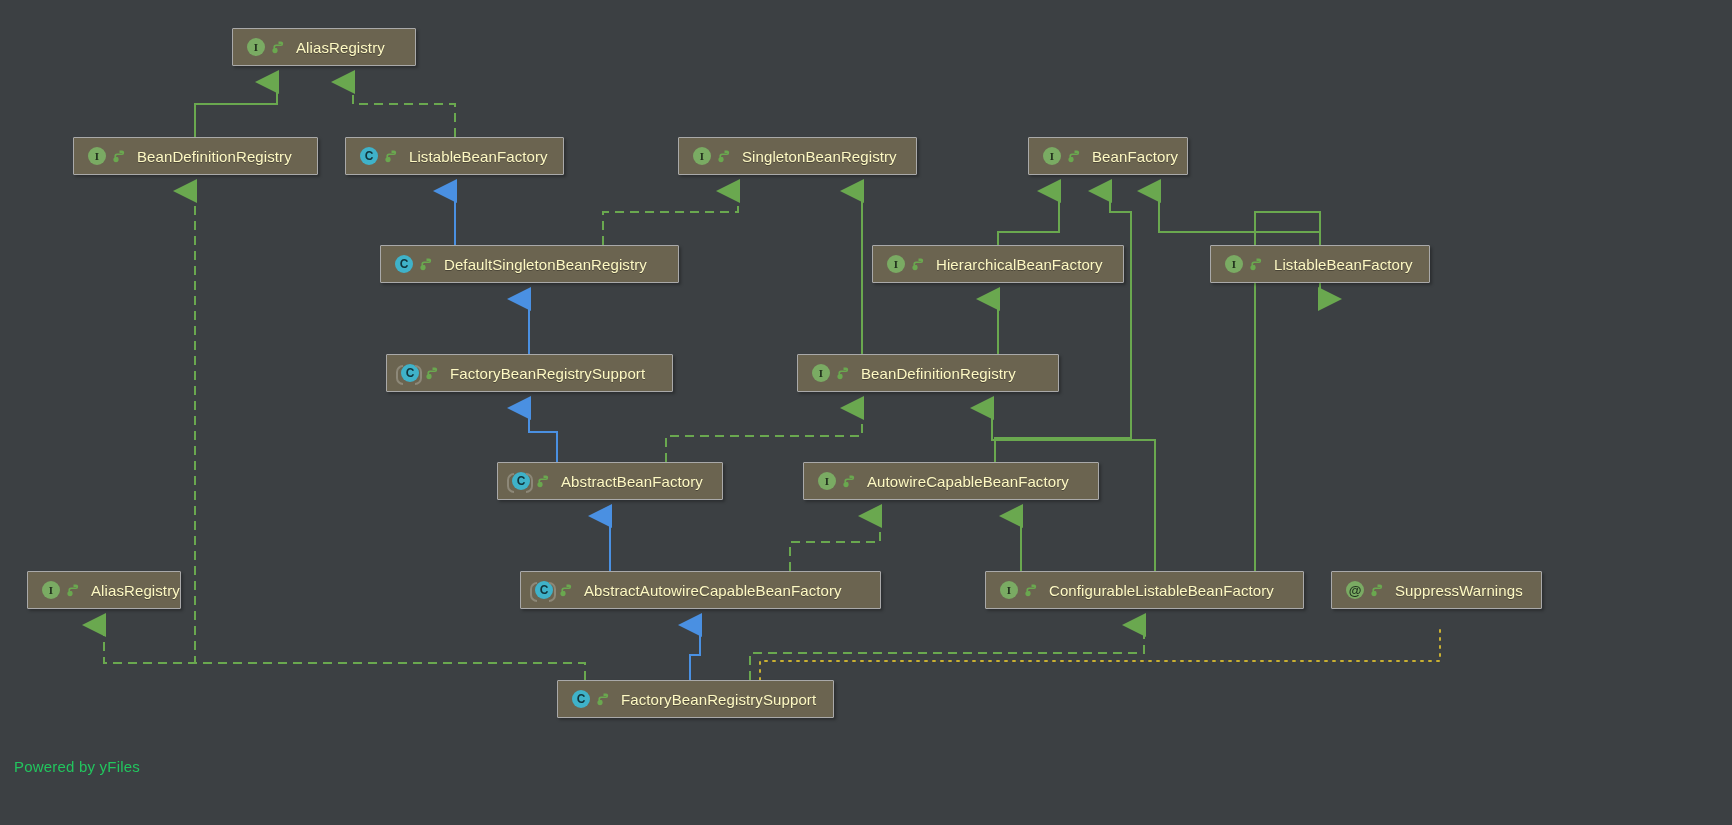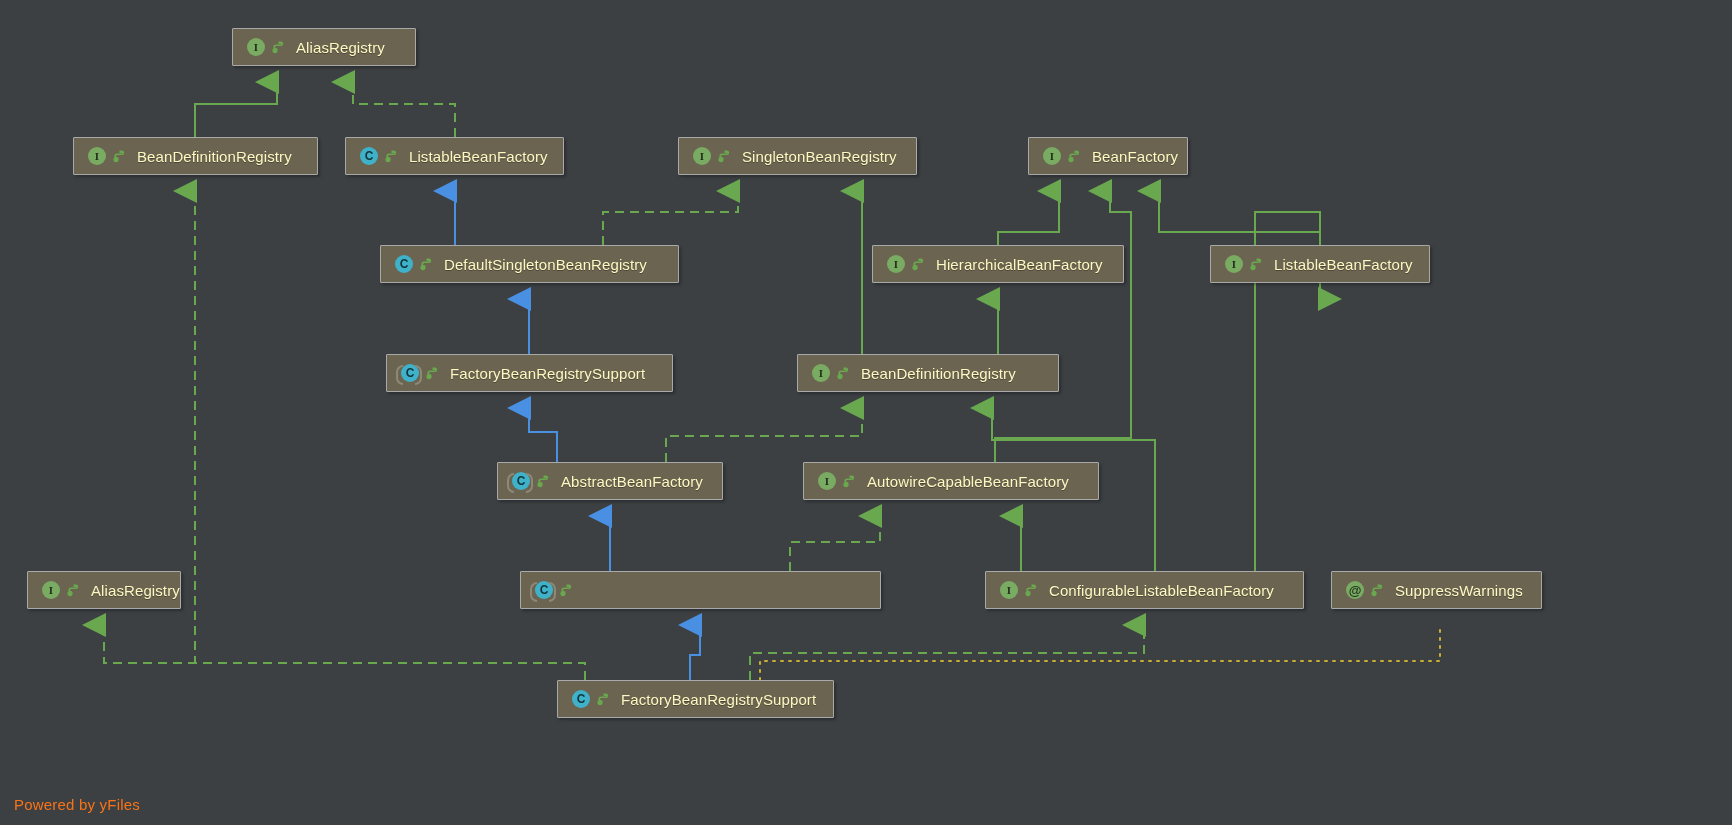--- a/index.html
+++ b/index.html
@@ -106,22 +106,22 @@
     flex: 0 0 auto;
     width: 16px;
     height: 16px;
     margin-left: 6px;
     position: relative;
   }
   .vis-icon svg { display: block; }
   .watermark {
     position: absolute;
     left: 14px;
-    top: 796px;
-    color: #f97316;
+    top: 758px;
+    color: #22c55e;
     font-size: 15px;
     letter-spacing: 0.2px;
   }
 </style>
 </head>
 <body>
 
 <div id="diagram-root">
 
   <svg id="edge-layer" viewBox="0 0 1732 825" xmlns="http://www.w3.org/2000/svg">
@@ -354,20 +354,21 @@
   <div class="uml-node" style="left:520px; top:571px; width:361px;">
     <span class="type-icon cls abstract">
         <span class="disc">C</span>
       </span>
     <span class="vis-icon">
       <svg width="16" height="16" viewBox="0 0 16 16">
           <path d="M5 7h5a2.2 2.2 0 0 0 0-4.4H7.5V5H10a0.3 0.3 0 0 1 0 0.6H5a2.6 2.6 0 0 0 0 5.2h1.2v-1.6H5a1 1 0 0 1 0-2z" fill="#6aa84f"></path>
           <circle cx="4" cy="11.6" r="2.6" fill="#6aa84f"></circle>
         </svg>
     </span>
+    <span class="node-label">AbstractAutowireCapableBeanFactory</span>
   </div>
 
   <div class="uml-node" style="left:985px; top:571px; width:319px;">
     <span class="type-icon iface">
         <span class="disc">I</span>
       </span>
     <span class="vis-icon">
       <svg width="16" height="16" viewBox="0 0 16 16">
           <path d="M5 7h5a2.2 2.2 0 0 0 0-4.4H7.5V5H10a0.3 0.3 0 0 1 0 0.6H5a2.6 2.6 0 0 0 0 5.2h1.2v-1.6H5a1 1 0 0 1 0-2z" fill="#6aa84f"></path>
           <circle cx="4" cy="11.6" r="2.6" fill="#6aa84f"></circle>

